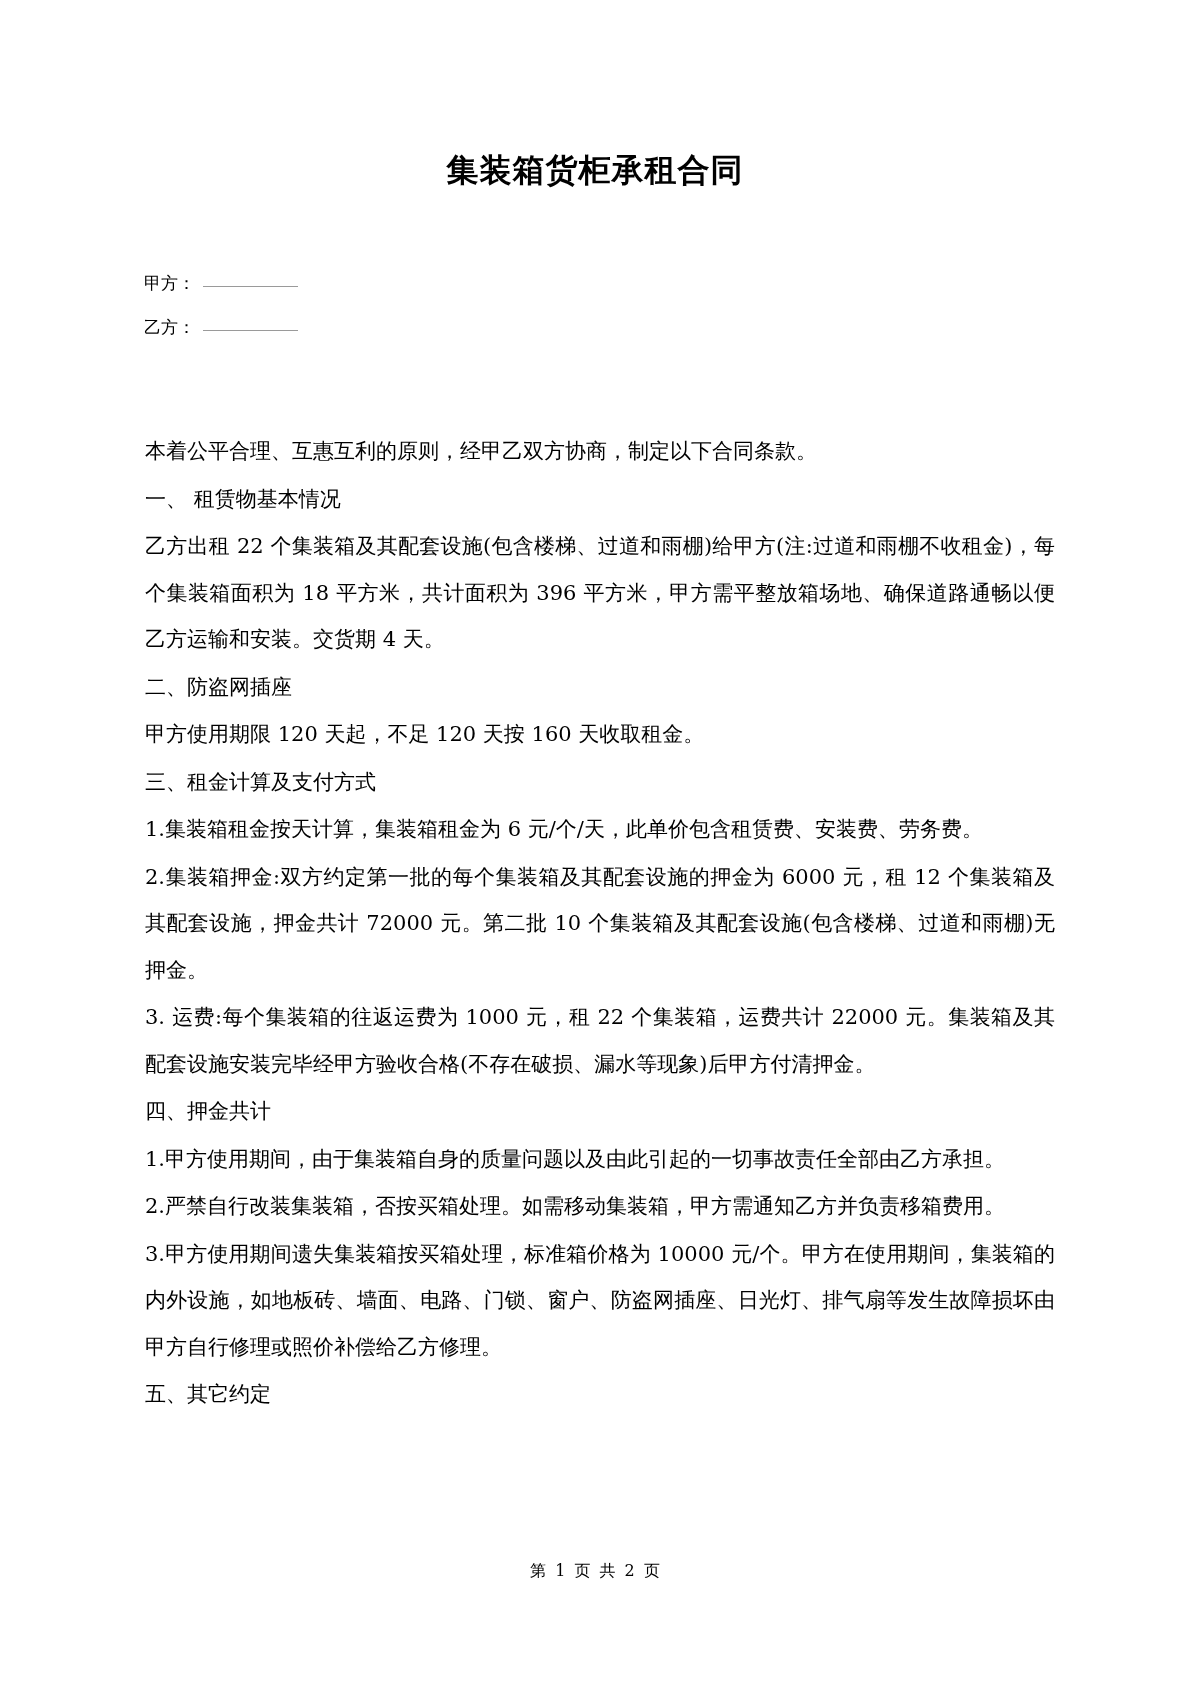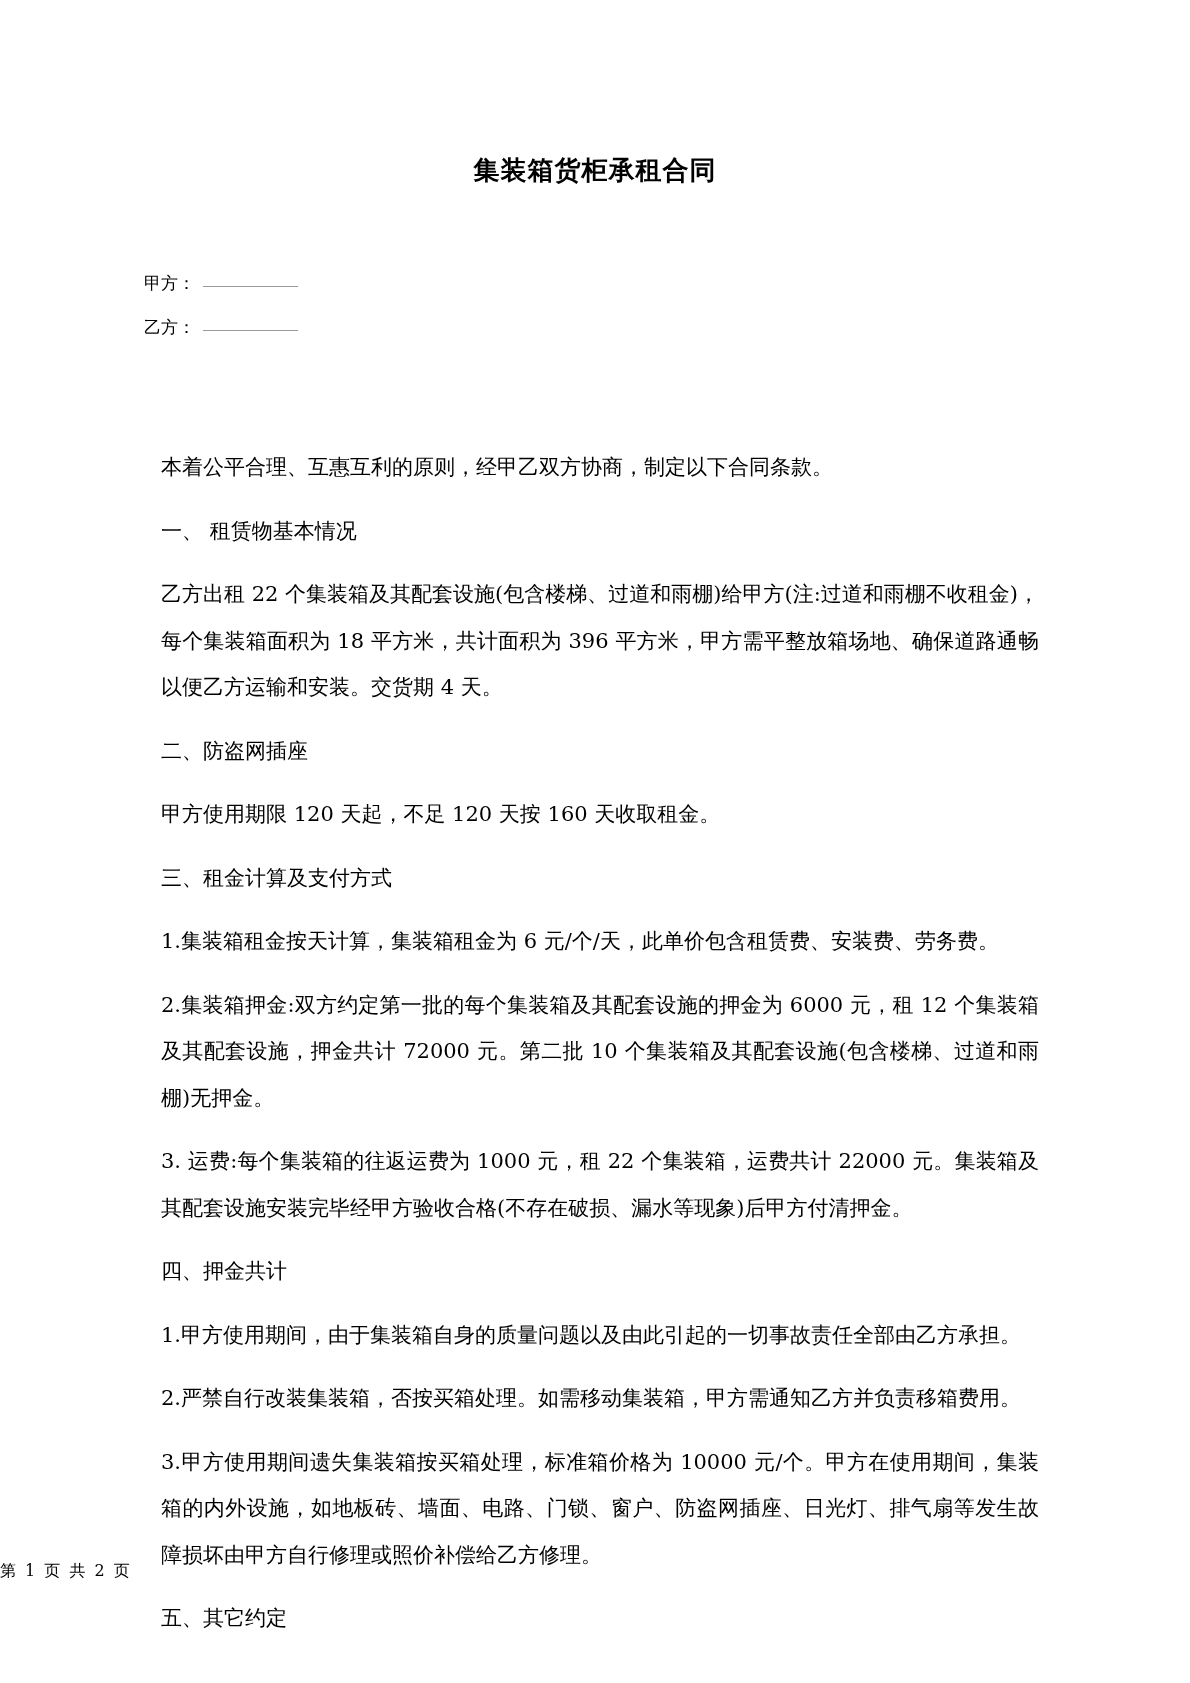--- a/index.html
+++ b/index.html
@@ -21,21 +21,21 @@
       width: 1190px;
       height: 1683px;
       background: #ffffff;
     }
     .title {
       position: absolute;
       left: 0;
       top: 148px;
       width: 1190px;
       text-align: center;
-      font-size: 26px;
+      font-size: 32px;
       font-weight: bold;
       letter-spacing: 1px;
       line-height: 44px;
     }
     .party {
       position: absolute;
       left: 144px;
       font-size: 17px;
       line-height: 30px;
       white-space: nowrap;
@@ -50,31 +50,31 @@
     }
     .body-text {
       position: absolute;
       left: 144px;
       width: 912px;
       top: 427px;
       font-size: 21px;
       line-height: 46.5px;
     }
     .para {
-      margin: 17px;
+      margin: 1px;
       padding: 0;
       text-align: justify;
       text-align-last: left;
     }
     .footer {
       position: absolute;
       left: 0;
       width: 1190px;
       top: 1560px;
-      text-align: left;
+      text-align: center;
       font-size: 16px;
       line-height: 22px;
       word-spacing: 4px;
     }
   </style>
 </head>
 <body>
 
 <div class="page">
 

